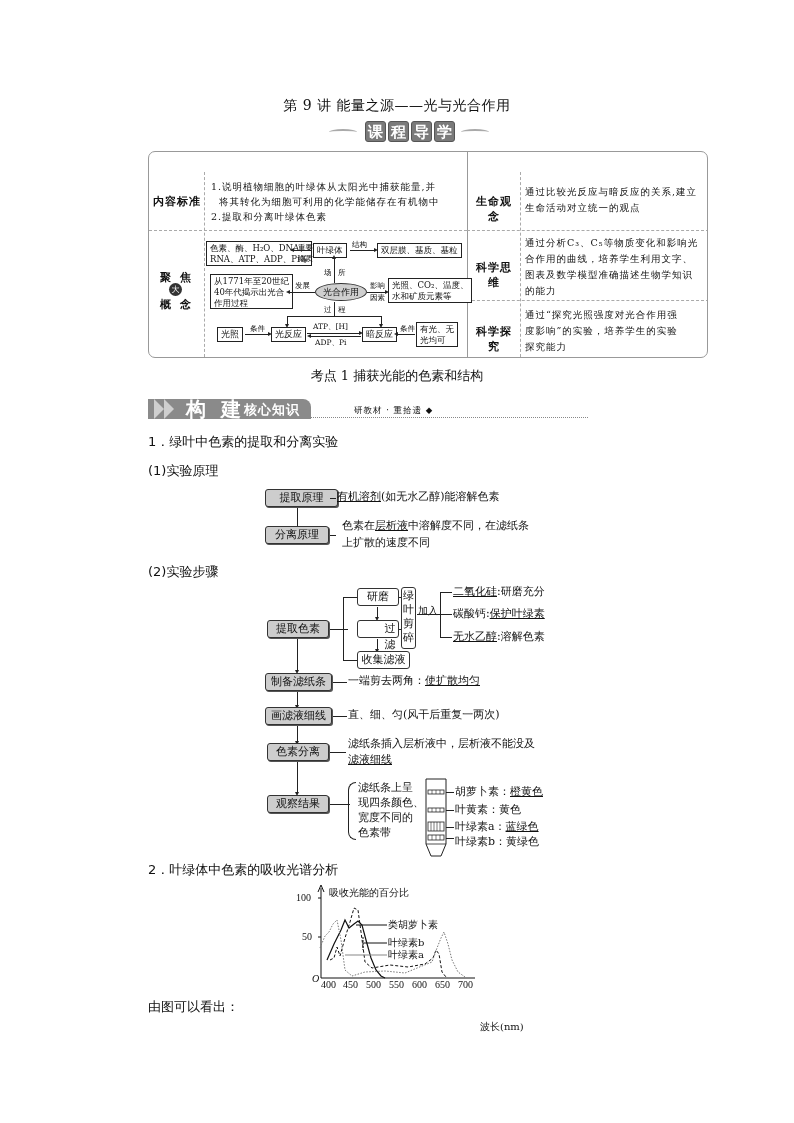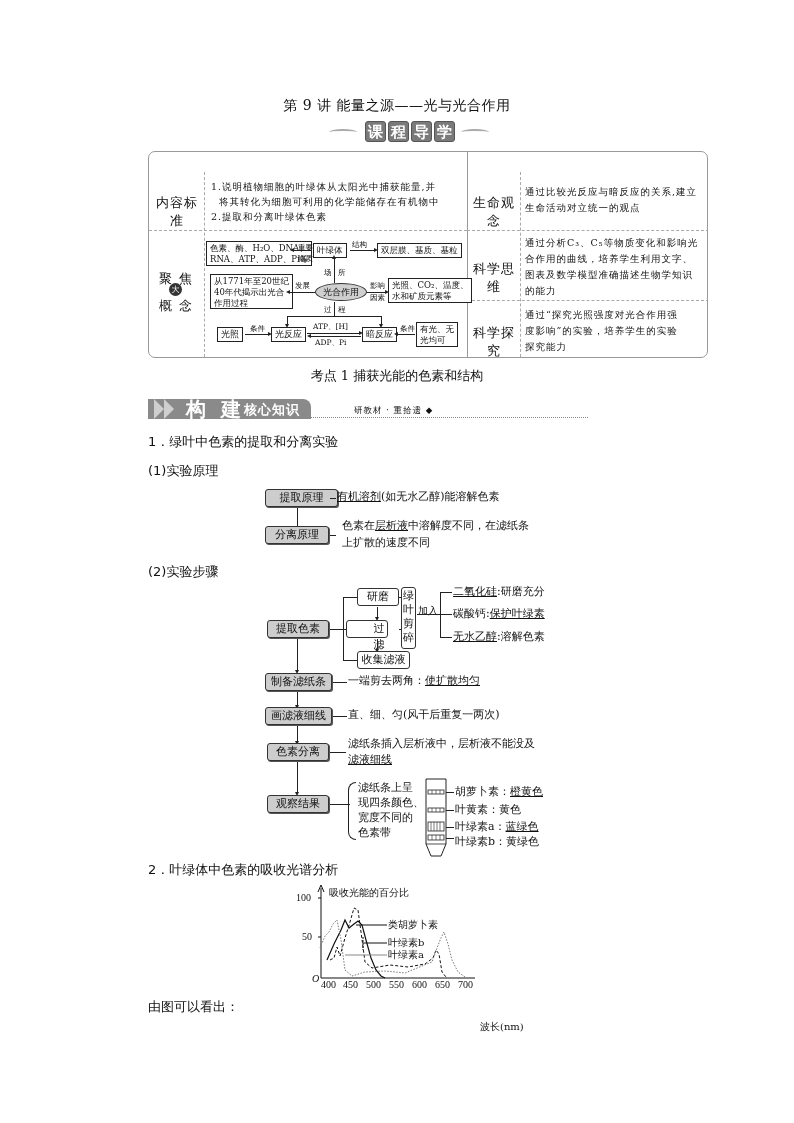--- a/index.html
+++ b/index.html
@@ -13,21 +13,21 @@
   #banner { left: 337px; top: 121px; width: 150px; height: 24px; }
   .banner-char { position: absolute; top: 0; width: 21px; height: 21px; background: #7a7a7a; color: #fff; font-weight: bold; font-size: 15px; line-height: 21px; text-align: center; border-radius: 3px; border: 1px solid #555; }
   .swirl { position: absolute; top: 8px; height: 6px; width: 28px; border-top: 2px solid #aaa; border-radius: 50%; }
 
   
   #overview { left: 148px; top: 151px; width: 560px; height: 207px; border: 1px solid #999; border-radius: 7px; overflow: hidden; background: #fff; }
   .ov-head { position: absolute; top: 0; height: 20px; background: #d8d8d8; font-size: 11px; line-height: 20px; text-align: center; letter-spacing: 2px; border-bottom: 1px solid #aaa; }
   .ov-vline { position: absolute; top: 0; bottom: 0; border-left: 1px solid #999; }
   .ov-dline { position: absolute; border-left: 1px dashed #aaa; }
   .ov-hdash { position: absolute; border-top: 1px dashed #aaa; }
-  .ov-label { position: absolute; font-size: 13px; font-weight: normal; text-align: center; letter-spacing: 1px; }
+  .ov-label { position: absolute; font-size: 11px; font-weight: bold; text-align: center; letter-spacing: 1px; }
   .ov-text { position: absolute; font-size: 9.5px; line-height: 15px; letter-spacing: 1px; }
 
   
   .cbox { position: absolute; border: 1px solid #222; background: #fff; font-size: 8.5px; line-height: 11px; padding: 1px 3px; white-space: nowrap; }
   .clabel { position: absolute; font-size: 7.5px; line-height: 9px; white-space: nowrap; }
   .cline { position: absolute; background: #222; }
   .arrow-r::after { content: ""; position: absolute; right: -4px; top: -2px; border-left: 4px solid #222; border-top: 2.5px solid transparent; border-bottom: 2.5px solid transparent; }
   .arrow-l::after { content: ""; position: absolute; left: -4px; top: -2px; border-right: 4px solid #222; border-top: 2.5px solid transparent; border-bottom: 2.5px solid transparent; }
   .arrow-u::after { content: ""; position: absolute; top: -4px; left: -2px; border-bottom: 4px solid #222; border-left: 2.5px solid transparent; border-right: 2.5px solid transparent; }
   .arrow-d::after { content: ""; position: absolute; bottom: -4px; left: -2px; border-top: 4px solid #222; border-left: 2.5px solid transparent; border-right: 2.5px solid transparent; }
@@ -201,21 +201,21 @@
 <div class="abs h2 serif" style="left:148px;top:563px;">(2)实验步骤</div>
 
 <div>
   <div class="gbox" style="left:267px;top:620px;width:62px;">提取色素</div>
   <div class="cline" style="left:330px;top:629px;width:18px;height:1px;"></div>
   <div class="cline" style="left:343px;top:597px;width:1px;height:63px;"></div>
   <div class="cline" style="left:343px;top:597px;width:14px;height:1px;"></div>
   <div class="cline" style="left:343px;top:660px;width:14px;height:1px;"></div>
   <div class="wbox" style="left:357px;top:588px;width:42px;">研磨</div>
   <div class="cline arrow-d" style="left:377px;top:607px;width:1px;height:10px;"></div>
-  <div class="wbox" style="left:346px;top:620px;width:42px;padding-left:24px;">过滤</div>
+  <div class="wbox" style="left:357px;top:620px;width:42px;padding-left:24px;">过滤</div>
   <div class="cline" style="left:399px;top:629px;width:8px;height:1px;"></div>
   <div class="cline" style="left:399px;top:597px;width:8px;height:1px;"></div>
   <div class="cline arrow-d" style="left:377px;top:639px;width:1px;height:10px;"></div>
   <div class="wbox" style="left:357px;top:651px;width:53px;">收集滤液</div>
 
   <div class="wbox" style="left:401px;top:587px;width:15px;height:62px;line-height:14px;font-size:11px;padding-top:1px;">
     <div>绿</div>
     <div>叶</div>
     <div>剪</div>
     <div>碎</div>

